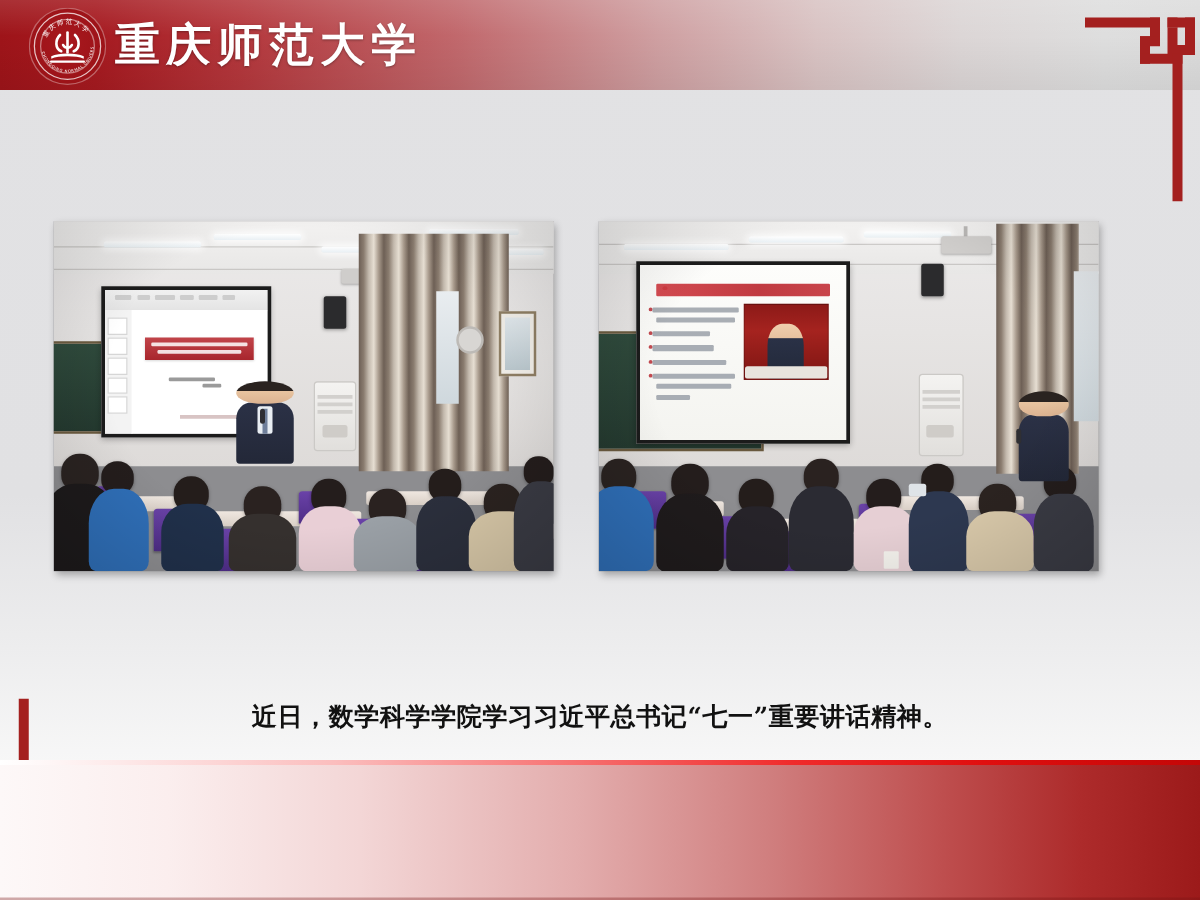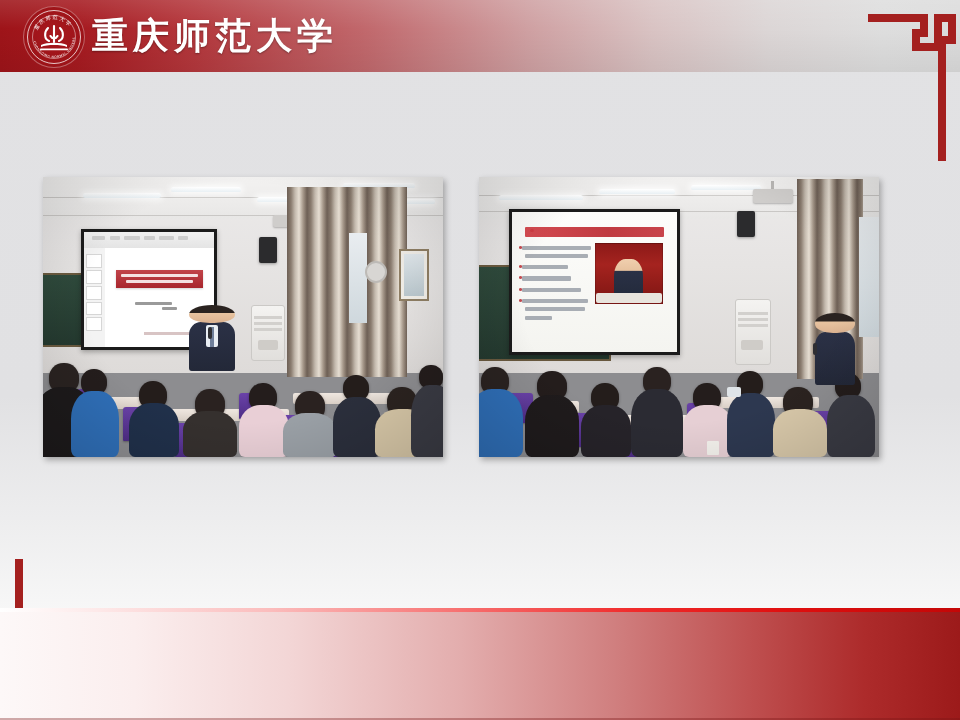--- a/index.html
+++ b/index.html
@@ -430,19 +430,22 @@
       <div class="teacher" style="left:336px;top:136px;width:40px;height:72px;">
         <div class="t-body"></div>
         <div class="t-head"></div>
         <div class="mic" style="left:-2px;top:30px;"></div>
       </div>
 
       <div class="photo-vig"></div>
     </div>
   </div>
 
+  <div class="caption-area">
+    <div class="caption">近日，数学科学学院学习习近平总书记“七一”重要讲话精神。</div>
+  </div>
 
   <div class="band-line"></div>
   <div class="band">
     <div class="band-edge"></div>
   </div>
 
 </div>
 
 </body></html>

